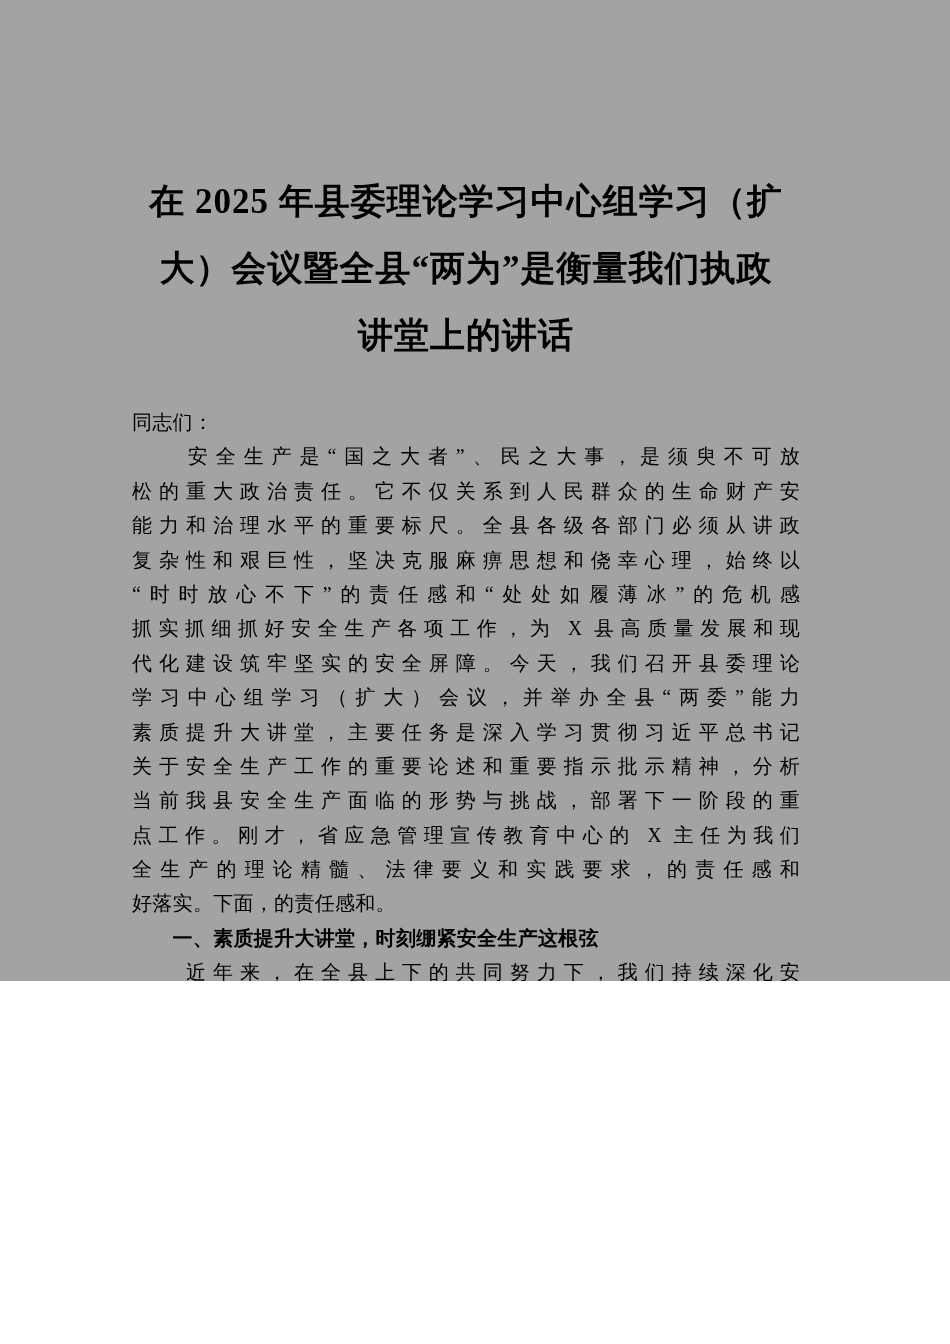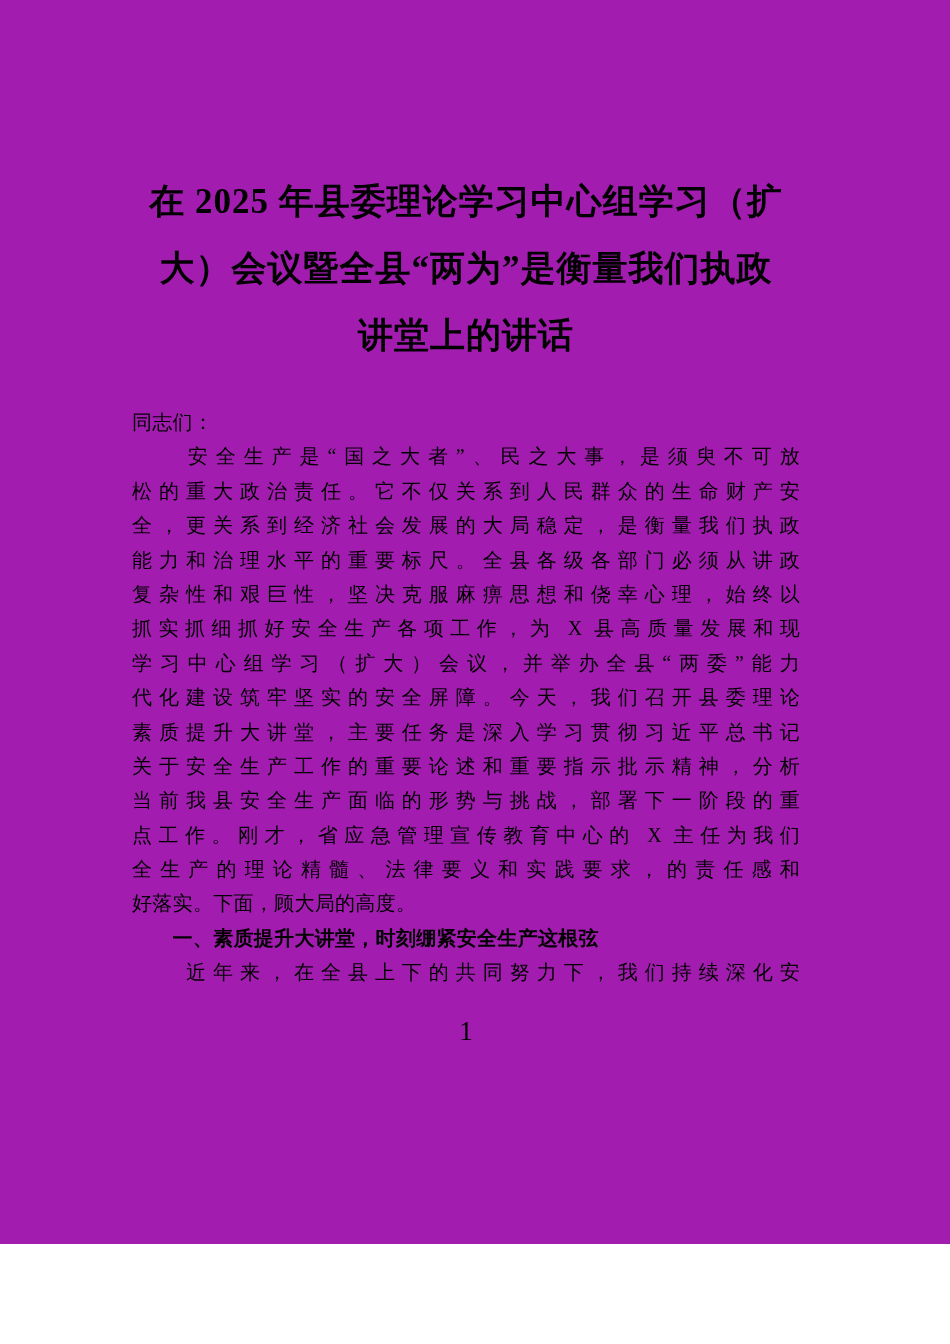--- a/index.html
+++ b/index.html
@@ -1,21 +1,21 @@
 <!DOCTYPE html>
 <html><head>
 <meta charset="utf-8">
 <style>
   html, body { margin: 0; padding: 0; }
   body { background: #ffffff; }
   .page {
     position: relative;
     width: 950px;
-    height: 1244px;
-    background: #a21caf;
+    height: 981px;
+    background: #a3a3a3;
     color: #000000;
     box-sizing: border-box;
     padding: 168px 150px 0 132px;
     overflow: hidden;
     font-family: "Liberation Serif", sans-serif;
   }
   .doc-title {
     margin: 0 0 36px 0;
   }
   .title-line {
@@ -59,31 +59,31 @@
 <div class="page">
   <header class="doc-title">
       <div class="title-line">在 2025 年县委理论学习中心组学习（扩</div>
       <div class="title-line">大）会议暨全县“两为”是衡量我们执政</div>
       <div class="title-line">讲堂上的讲话</div>
     </header>
   <main class="doc-body">
       <div class="body-line para-end">同志们：</div>
       <div class="body-line">　　安全生产是“国之大者”、民之大事，是须臾不可放</div>
       <div class="body-line">松的重大政治责任。它不仅关系到人民群众的生命财产安</div>
-      <div class="body-line">全，更关系到经济社会发展的大局稳定，是衡量我们执政</div>
       <div class="body-line">能力和治理水平的重要标尺。全县各级各部门必须从讲政</div>
       <div class="body-line">复杂性和艰巨性，坚决克服麻痹思想和侥幸心理，始终以</div>
+      <div class="body-line">“时时放心不下”的责任感和“处处如履薄冰”的危机感</div>
       <div class="body-line">抓实抓细抓好安全生产各项工作，为 X 县高质量发展和现</div>
+      <div class="body-line">代化建设筑牢坚实的安全屏障。今天，我们召开县委理论</div>
       <div class="body-line">学习中心组学习（扩大）会议，并举办全县“两委”能力</div>
-      <div class="body-line">代化建设筑牢坚实的安全屏障。今天，我们召开县委理论</div>
       <div class="body-line">素质提升大讲堂，主要任务是深入学习贯彻习近平总书记</div>
       <div class="body-line">关于安全生产工作的重要论述和重要指示批示精神，分析</div>
       <div class="body-line">当前我县安全生产面临的形势与挑战，部署下一阶段的重</div>
       <div class="body-line">点工作。刚才，省应急管理宣传教育中心的 X 主任为我们</div>
       <div class="body-line">全生产的理论精髓、法律要义和实践要求，的责任感和</div>
-      <div class="body-line para-end">好落实。下面，顾大局的高度。</div>
+      <div class="body-line para-end">好落实。下面，的责任感和。</div>
       <div class="body-line bold para-end">　　一、素质提升大讲堂，时刻绷紧安全生产这根弦</div>
       <div class="body-line">　　近年来，在全县上下的共同努力下，我们持续深化安</div>
     </main>
   <footer class="page-footer">
     <span class="page-number">1</span>
   </footer>
 </div>
 
 </body></html>

